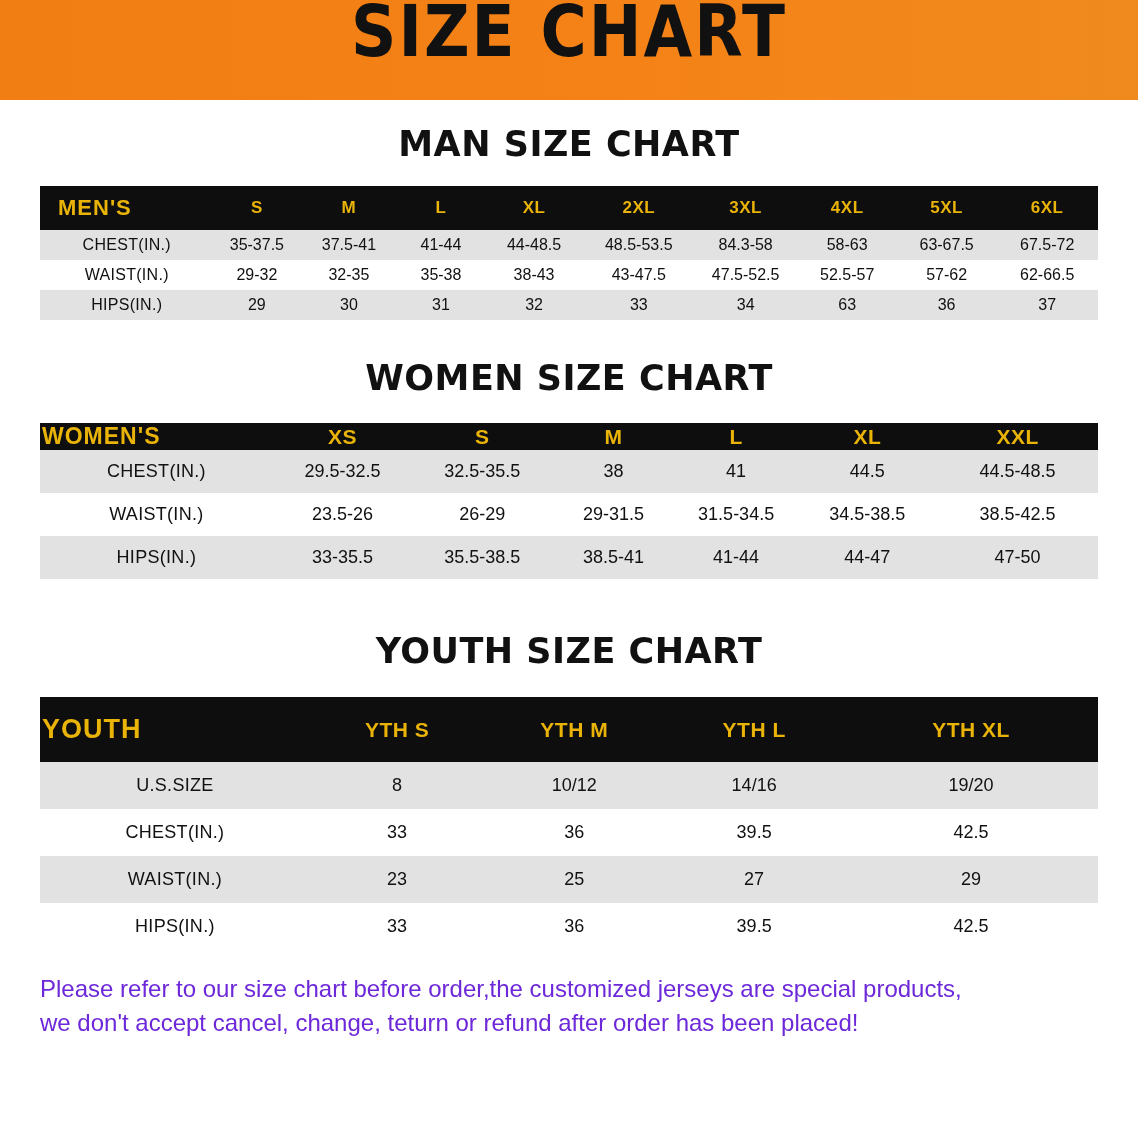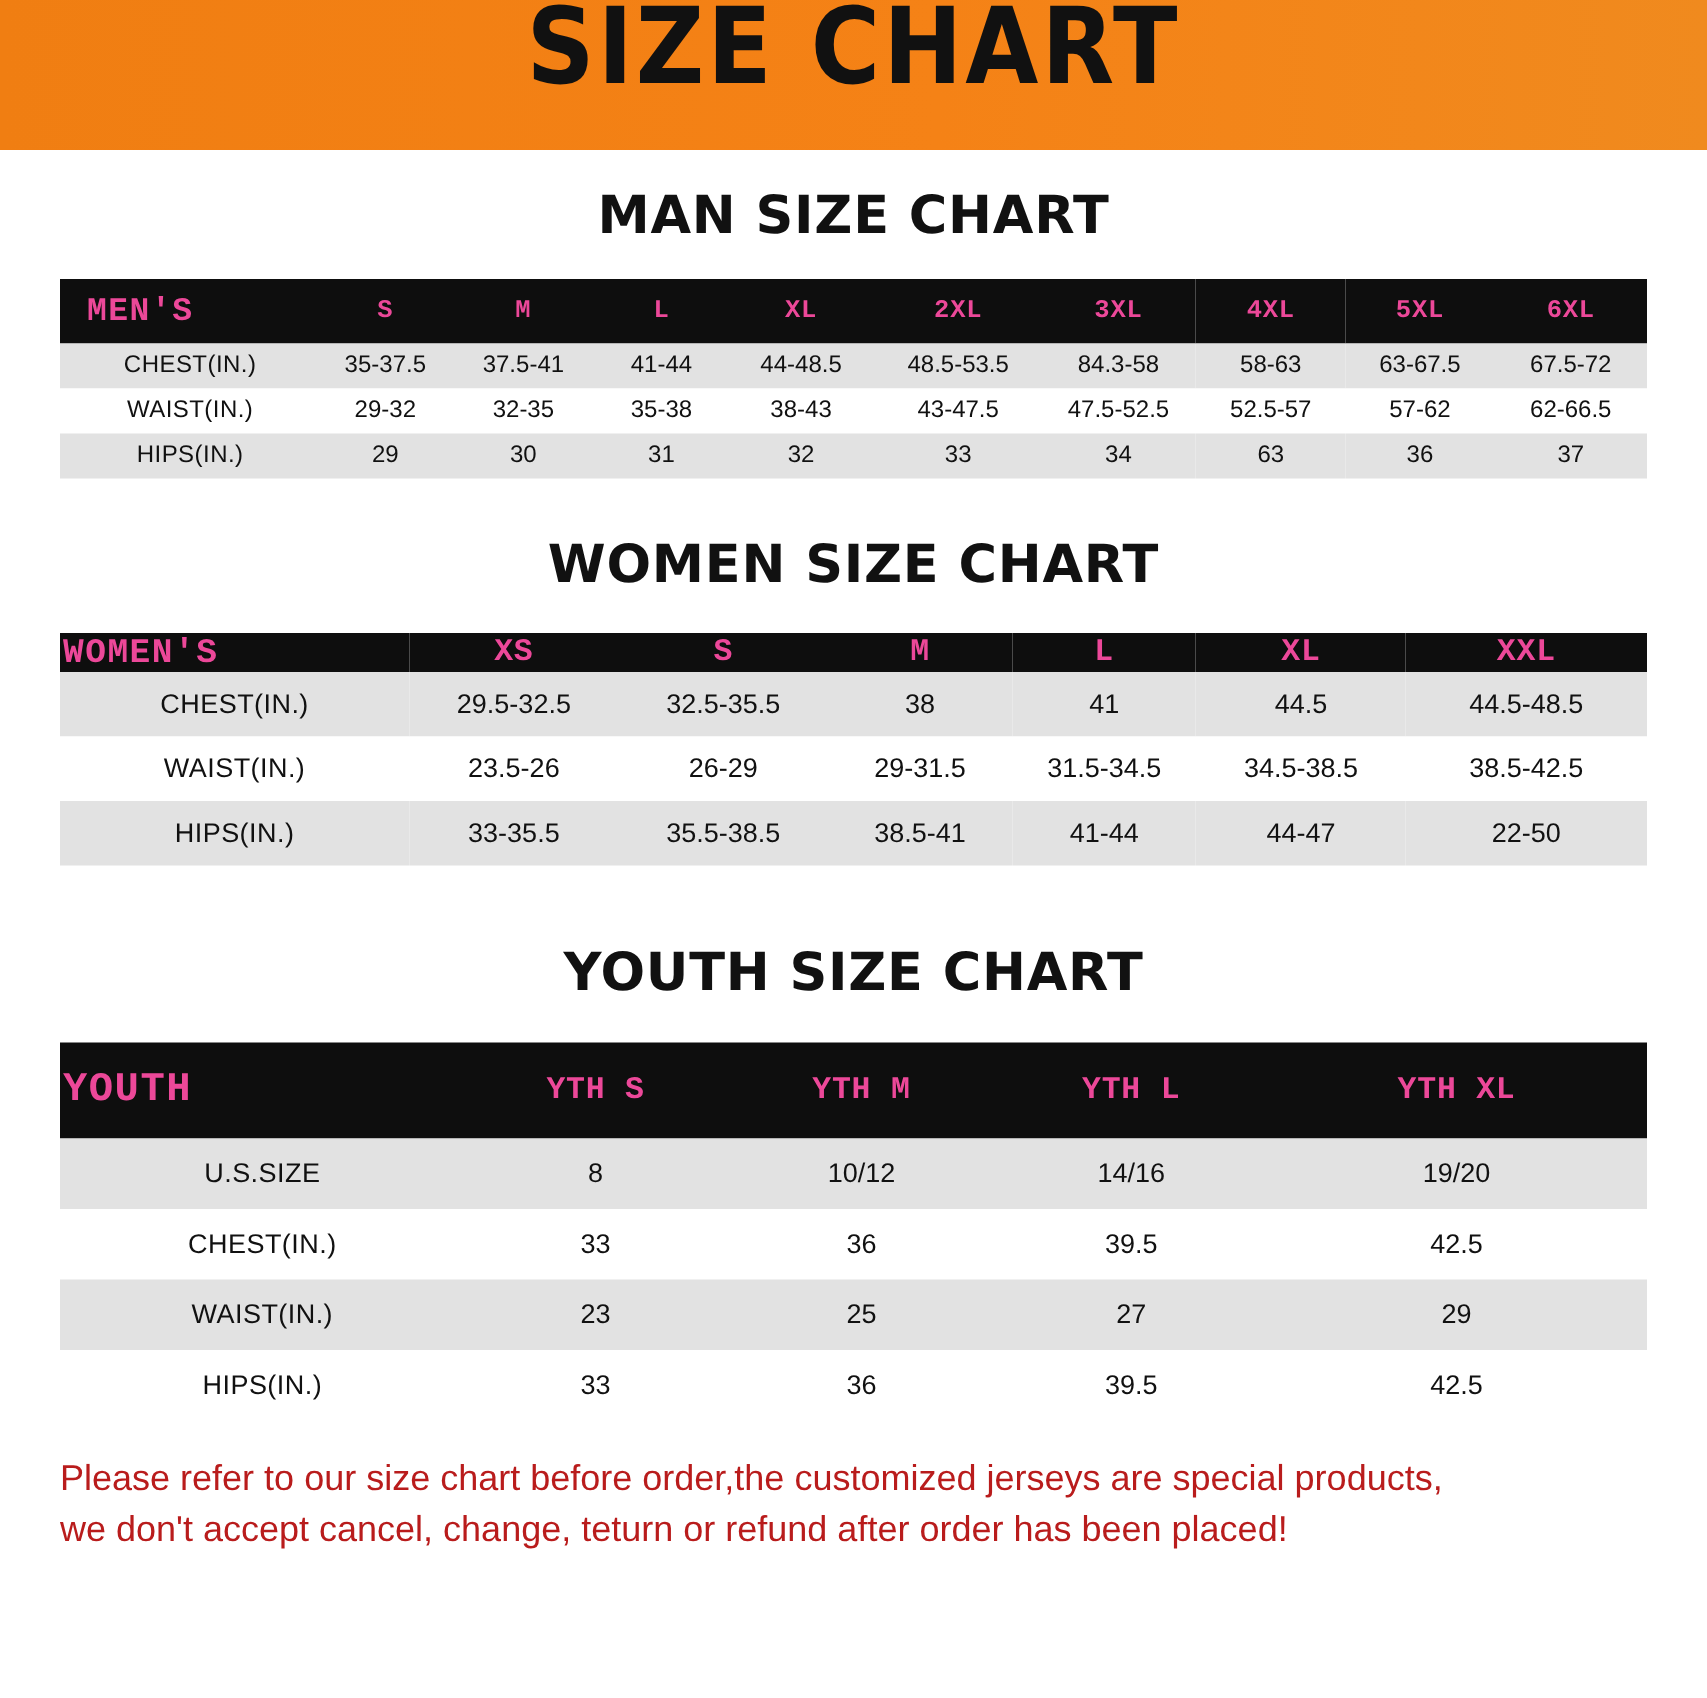--- a/index.html
+++ b/index.html
@@ -52,22 +52,22 @@
   .table-wrap {
     margin: 0 40px;
   }
   table {
     width: 100%;
     border-collapse: collapse;
     table-layout: fixed;
   }
   thead th {
     background: #0e0e0e;
-    color: #ec4899;
-    font-family: Liberation Mono, monospace;
+    color: #eab308;
+    font-family: Liberation Sans, sans-serif;
     font-weight: bold;
     text-align: center;
     padding: 9px 2px;
     font-size: 17px;
     letter-spacing: 0.5px;
   }
   thead th.rowhead {
     text-align: left;
     padding-left: 18px;
     font-size: 21px;
@@ -99,21 +99,21 @@
   #women-table tbody td { font-size: 18px; padding: 11px 2px; }
 
   
   #youth-table thead th { font-size: 21px; padding: 17px 2px; }
   #youth-table thead th.rowhead { font-size: 27px; }
   #youth-table tbody td { font-size: 18px; padding: 13px 2px; }
 
   
   .note {
     margin: 22px 40px 0 40px;
-    color: #b91c1c;
+    color: #6d28d9;
     font-family: "Liberation Sans", sans-serif;
     font-size: 24px;
     line-height: 1.42;
     text-align: left;
   }
 </style>
 </head>
 <body>
 
 <div class="banner">
@@ -232,21 +232,21 @@
         <td>34.5-38.5</td>
         <td>38.5-42.5</td>
       </tr>
       <tr class="alt">
         <td class="rowlabel">HIPS(IN.)</td>
         <td>33-35.5</td>
         <td>35.5-38.5</td>
         <td>38.5-41</td>
         <td>41-44</td>
         <td>44-47</td>
-        <td>22-50</td>
+        <td>47-50</td>
       </tr>
     </tbody>
   </table>
 </div>
 
 <div class="section-title" id="youth-title">YOUTH SIZE CHART</div>
 <div class="table-wrap">
   <table id="youth-table">
     <colgroup>
       <col style="width:25.5%">

